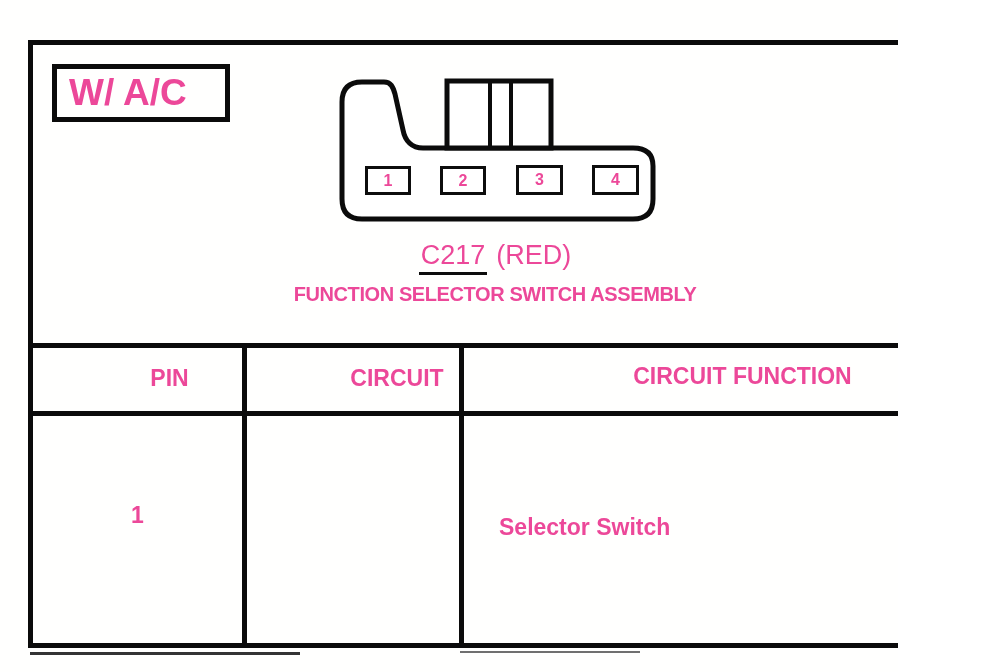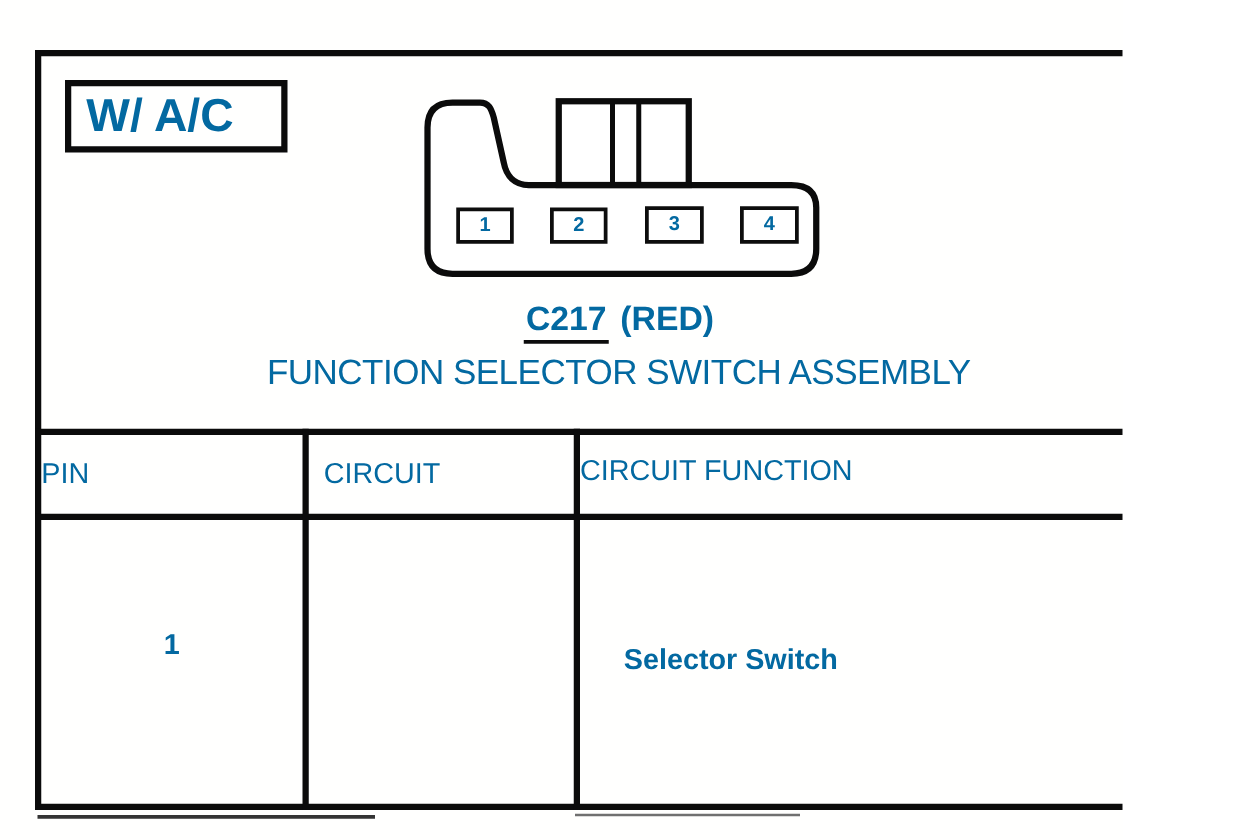--- a/index.html
+++ b/index.html
@@ -1,45 +1,45 @@
 <!DOCTYPE html>
 <html><head>
 <meta charset="utf-8">
 <style>
   html,body{margin:0;padding:0;background:#fff;}
   #canvas{
     position:relative;width:898px;height:672px;background:#fffffe;
     font-family:"Liberation Sans","DejaVu Sans",sans-serif;
-    color:#0369a1;overflow:hidden;
+    color:#ec4899;overflow:hidden;
     -webkit-font-smoothing:antialiased;
   }
   .abs{position:absolute;}
   
   .frame{left:28px;top:40px;width:924px;height:598px;border:5px solid #0b0b0b;}
   
   .wac{left:52px;top:64px;width:156px;height:48px;border:5px solid #0b0b0b;
        display:flex;align-items:center;padding-left:12px;
        font-size:37px;font-weight:700;letter-spacing:0px;}
   
   .connector{left:330px;top:60px;width:340px;height:170px;}
   .connector svg{position:absolute;left:0;top:0;}
   .pinbox{position:absolute;border:3px solid #0d0d0d;background:#fff;
           display:flex;align-items:center;justify-content:center;
           font-size:16px;font-weight:700;}
   
   .titleblock{left:30px;top:242px;width:930px;text-align:center;line-height:1;}
-  .title-line1{font-size:27px;font-weight:700;}
+  .title-line1{font-size:27px;font-weight:400;}
   .c217{display:inline-block;border-bottom:3px solid #0c0c0c;padding:0 2px 3px 2px;}
   .redtag{margin-left:9px;}
-  .title-line2{font-size:28px;font-weight:400;margin-top:9px;letter-spacing:-0.4px;}
+  .title-line2{font-size:20px;font-weight:700;margin-top:9px;letter-spacing:-0.4px;}
   
   .hline{background:#0b0b0b;height:5px;}
   .vline{background:#0b0b0b;width:5px;}
   
-  .th{font-size:23px;font-weight:400;text-align:left;}
+  .th{font-size:23px;font-weight:700;text-align:center;margin-left:32px;}
   .col{font-size:23px;font-weight:700;line-height:34px;white-space:pre;}
   .col .line{height:34px;}
   .col .indent{padding-left:23px;margin-top:12px;}
   .center{text-align:center;}
   
   .smudge{background:#111;}
 </style>
 </head>
 <body>
 

